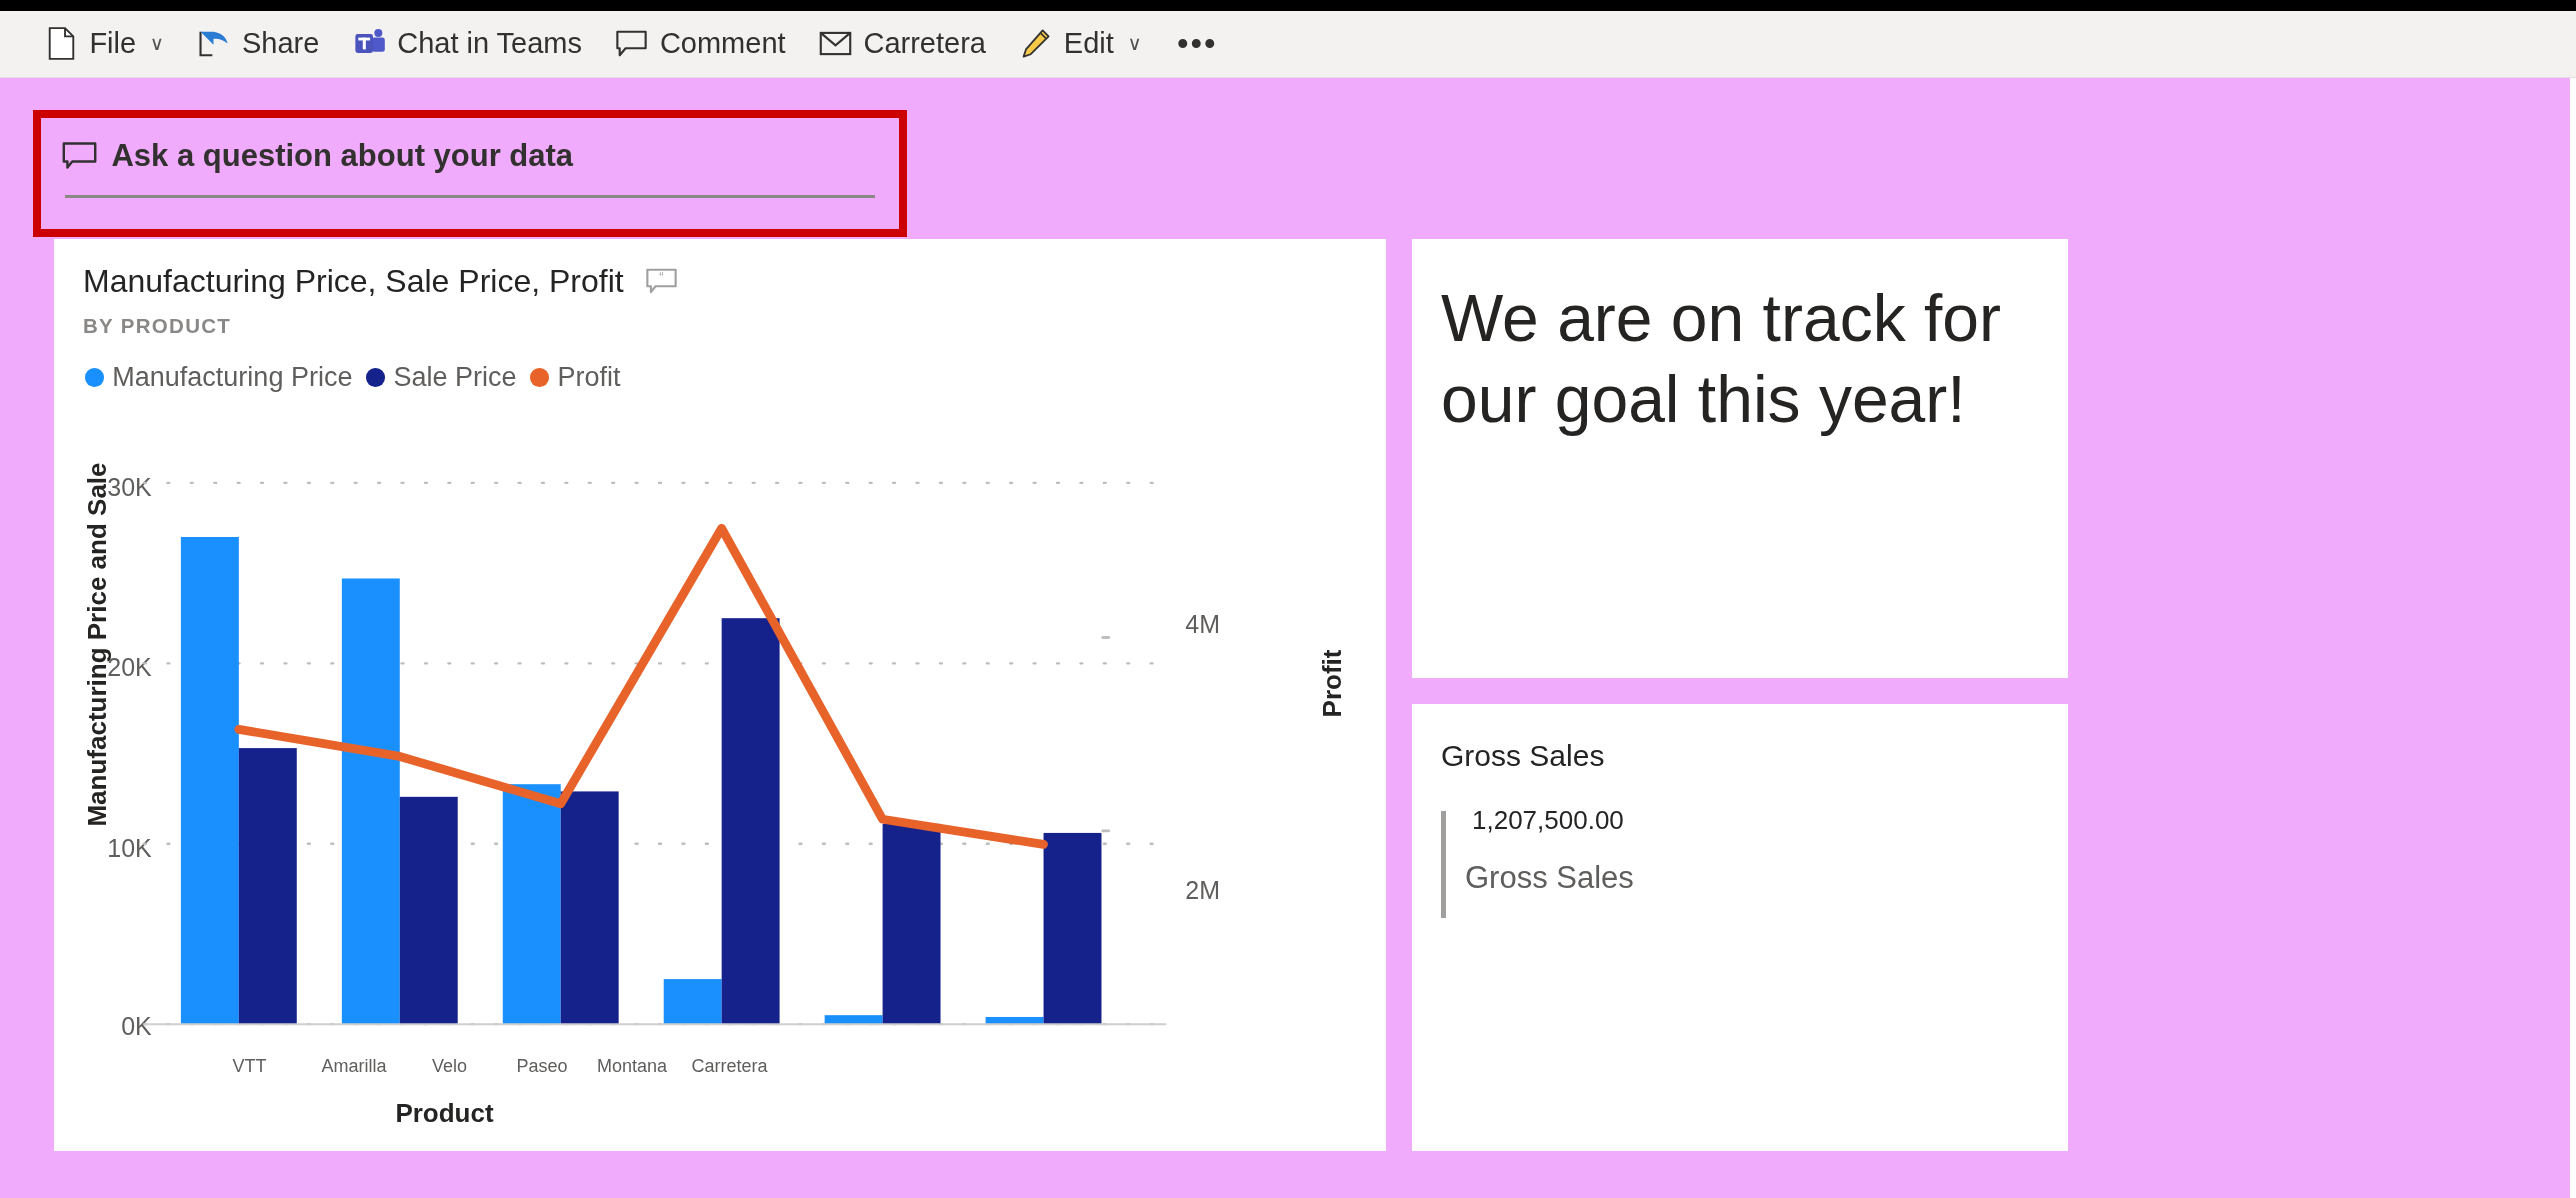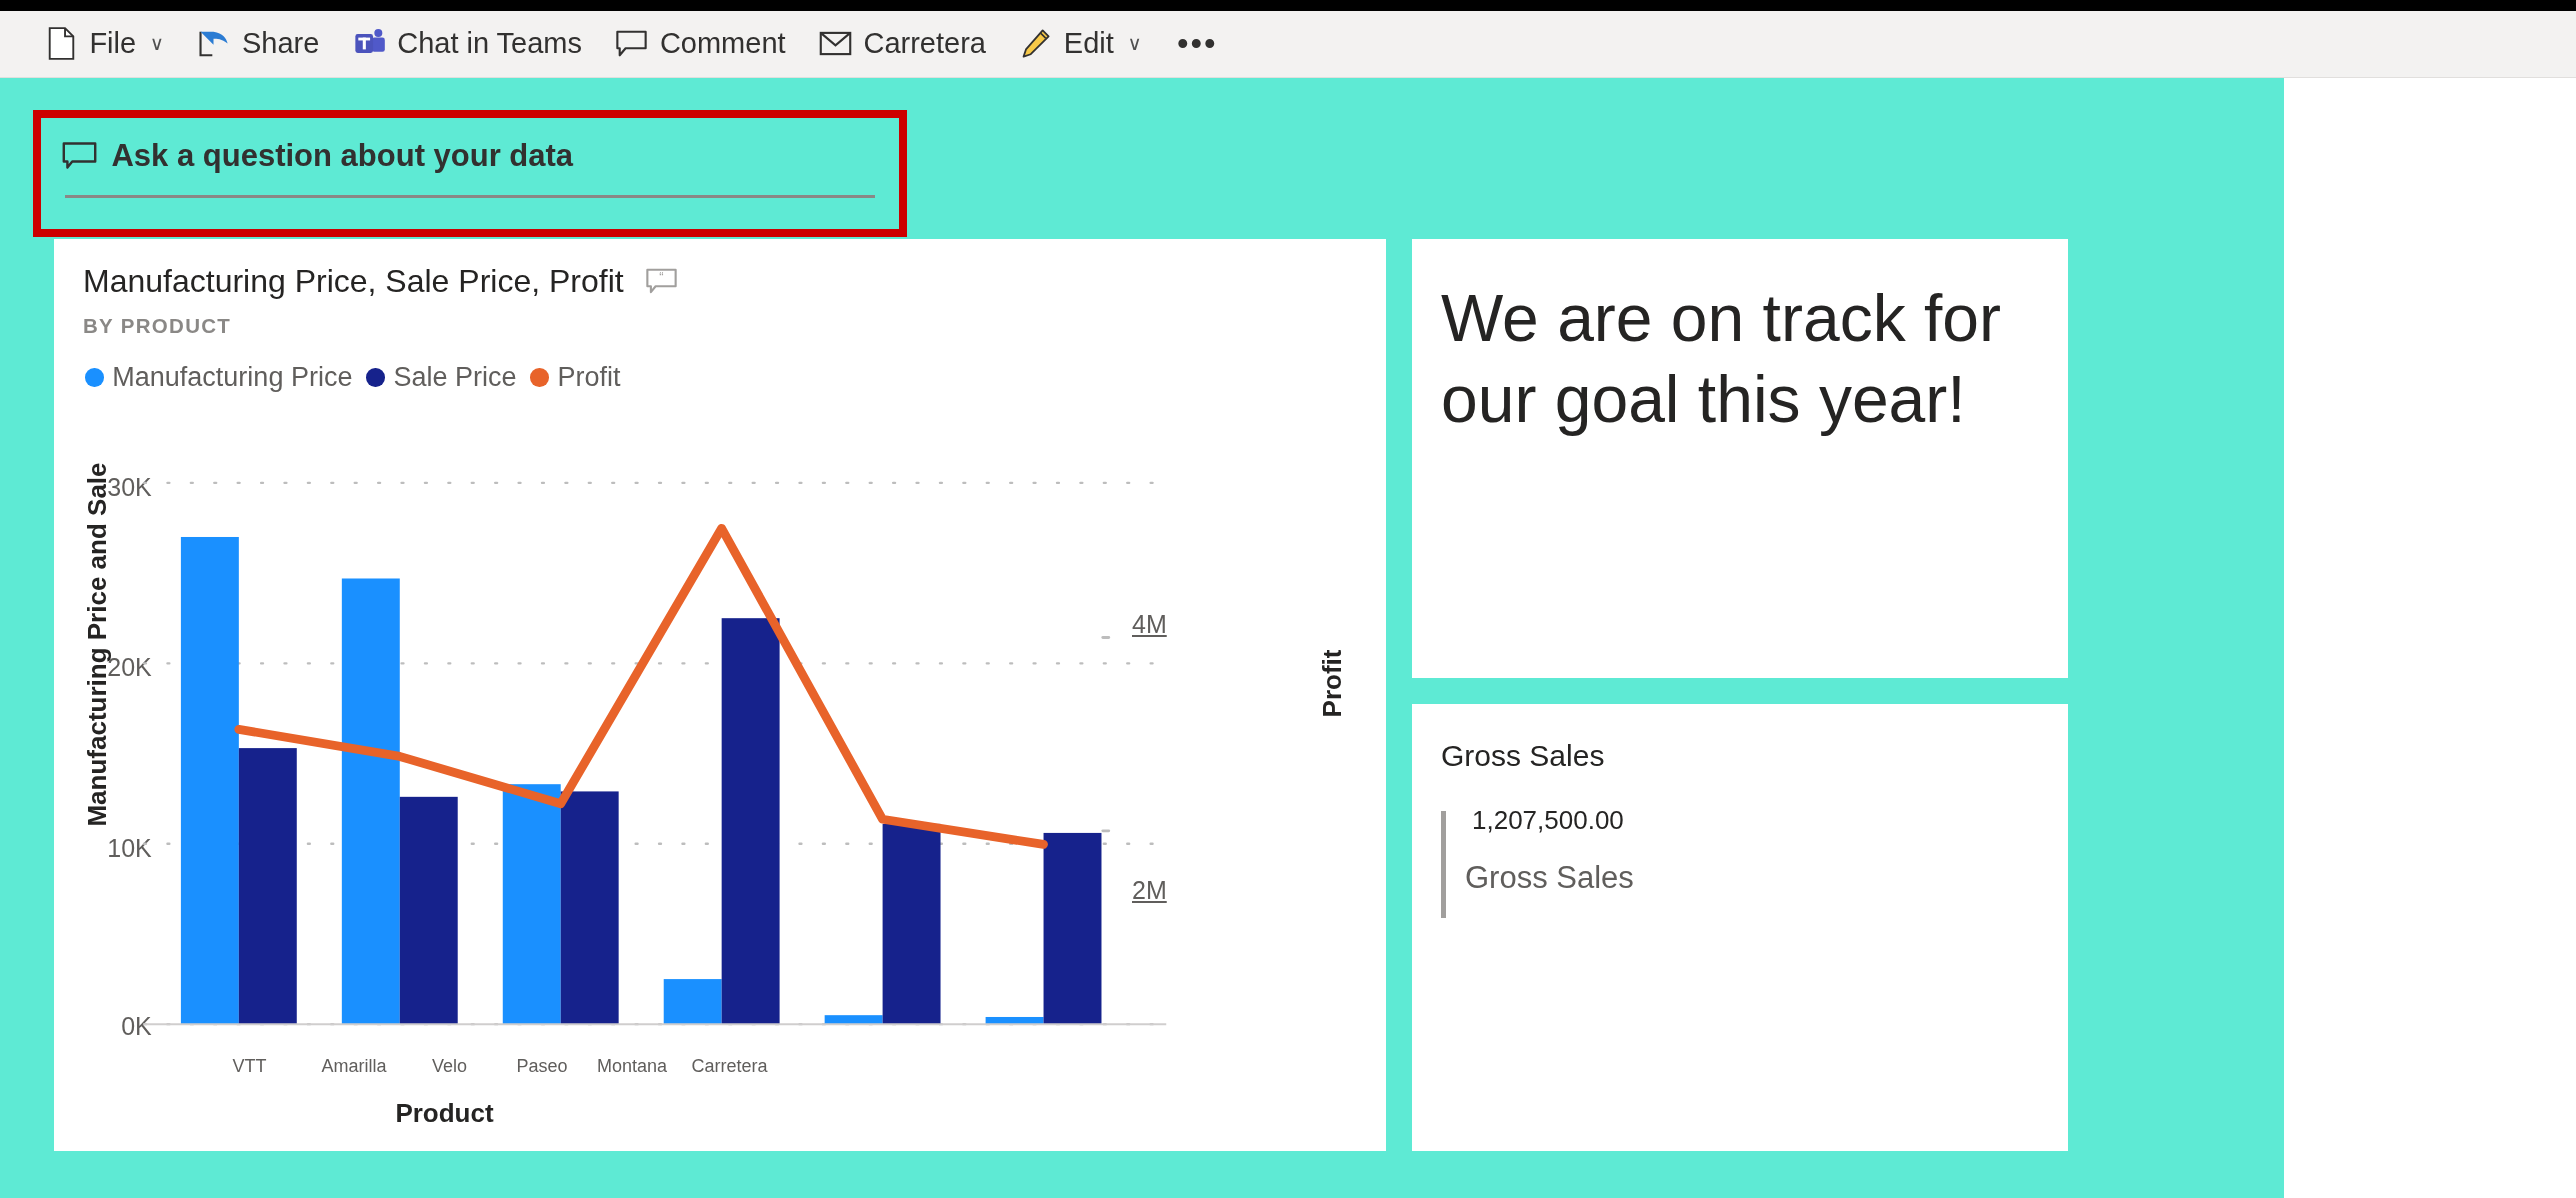--- a/index.html
+++ b/index.html
@@ -11,23 +11,23 @@
   body {
     width: 2576px;
     height: 1198px;
     font-family: "Liberation Sans", sans-serif;
     overflow: hidden;
     position: relative;
   }
   #root {
     position: absolute;
     left: 0; top: 0;
-    width: 2284px;
+    width: 2570px;
     height: 1198px;
-    background: #5eead4;
+    background: #f0abfc;
   }
   
   .top-strip {
     position: absolute;
     left: 0; top: 0;
     width: 2576px;
     height: 10.7px;
     background: #000000;
   }
   
@@ -235,21 +235,21 @@
     color: #252423;
   }
   .ytick {
     position: absolute;
     text-align: right;
     font-size: 25px;
     color: #605e5c;
     line-height: 1;
   }
   .ytick-left { width: 88px; left: 9.8px; }
-  .ytick-right { width: 88px; left: 1078px; text-align: left; text-decoration: underline; }
+  .ytick-right { width: 88px; left: 1078px; text-align: right; }
   .xtick {
     position: absolute;
     text-align: center;
     font-size: 18px;
     color: #605e5c;
     line-height: 1;
     white-space: nowrap;
   }
   
   .right-card {

